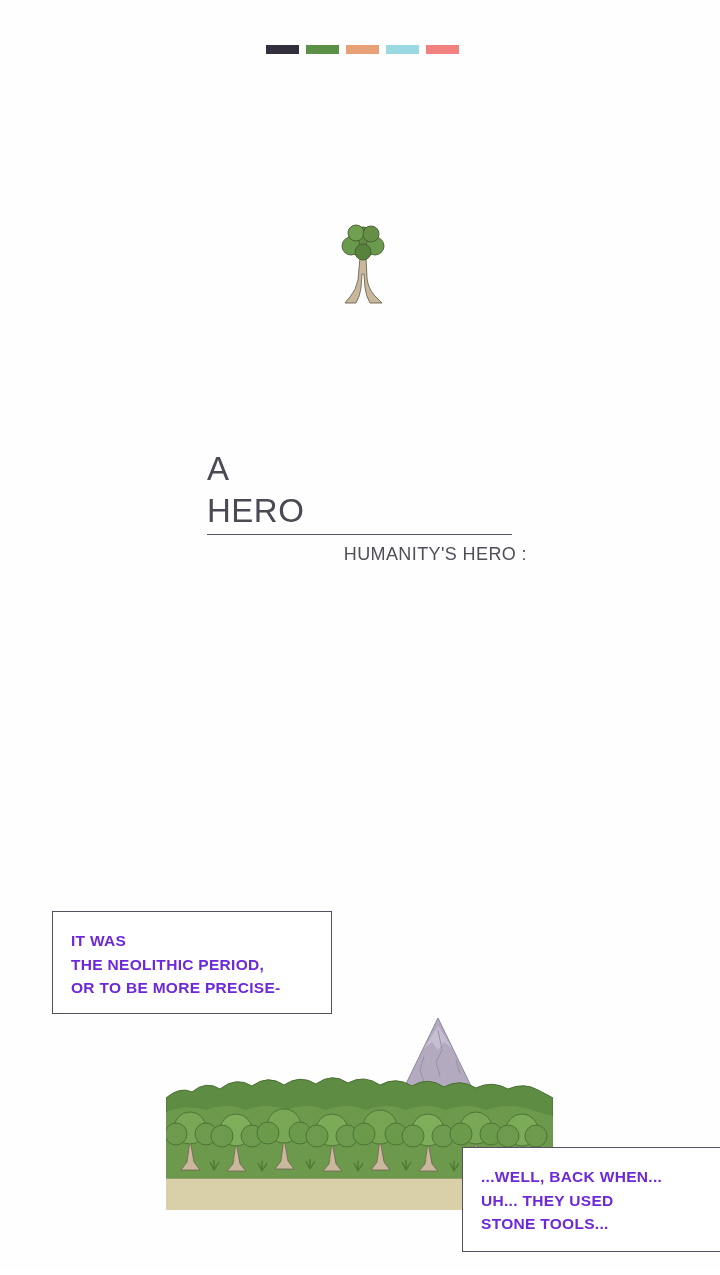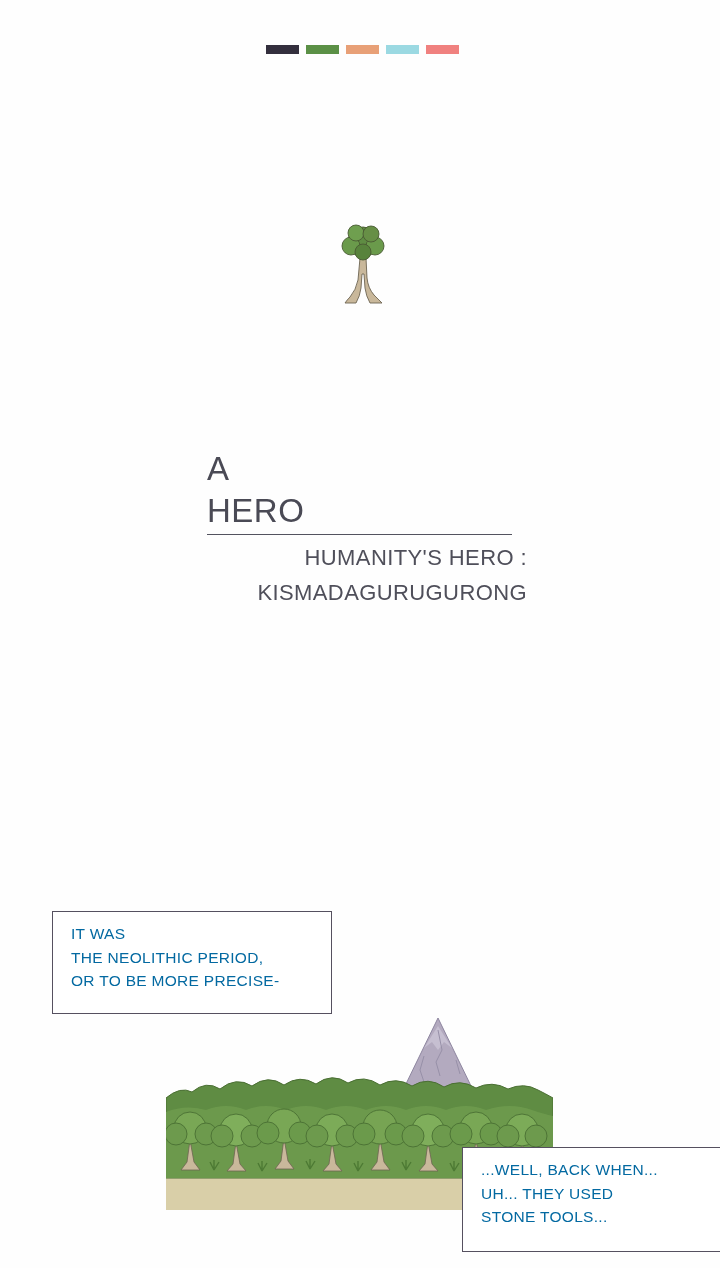--- a/index.html
+++ b/index.html
@@ -56,38 +56,39 @@
   }
   .title-rule {
     width: 305px;
     height: 1px;
     background: #53535f;
     margin-top: 2px;
   }
   .subtitle {
     margin-top: 6px;
     text-align: right;
-    font-size: 22px;
+    font-size: 18px;
     line-height: 1.55;
     color: #4f4f5a;
     letter-spacing: 0.4px;
   }
 
   
   .bubble {
     position: absolute;
     background: #ffffff;
     border: 1.6px solid #55505f;
-    color: #0369a1;
+    color: #6d28d9;
     font-size: 15.5px;
     line-height: 1.53;
     letter-spacing: 0.3px;
-    padding: 10px 16px 16px 18px;
+    padding: 17px 16px 16px 18px;
     box-sizing: border-box;
     white-space: pre-line;
+    font-weight: bold;
   }
   #bubble-1 {
     left: 52px;
     top: 911px;
     width: 280px;
     height: 103px;
   }
   #bubble-2 {
     left: 462px;
     top: 1147px;
@@ -143,21 +144,20 @@
       <circle cx="35" cy="34" r="8" fill="#58833c"></circle>
     </g>
   </svg>
 
   <div class="title-block">
     <div class="title-main">A</div>
     <div class="title-main">HERO</div>
     <div class="title-rule"></div>
     <div class="subtitle">
       <div>HUMANITY'S HERO :</div>
-      <div>KISMADAGURUGURONG</div>
     </div>
   </div>
 
   <svg class="landscape" viewBox="0 0 387 220">
 
     <g>
       <path d="M238 98 L272 28 L306 98 Z" fill="#b3aabf" stroke="#8e86a0" stroke-width="1"></path>
       <path d="M258 58 L272 36 L286 58 L278 52 L272 60 L266 52 Z" fill="#c6bfd1"></path>
       <path d="M272 40 L276 60 L270 72 L274 86" fill="none" stroke="#9790a8" stroke-width="1"></path>
       <path d="M258 66 L254 80 L258 92" fill="none" stroke="#9790a8" stroke-width="1"></path>

